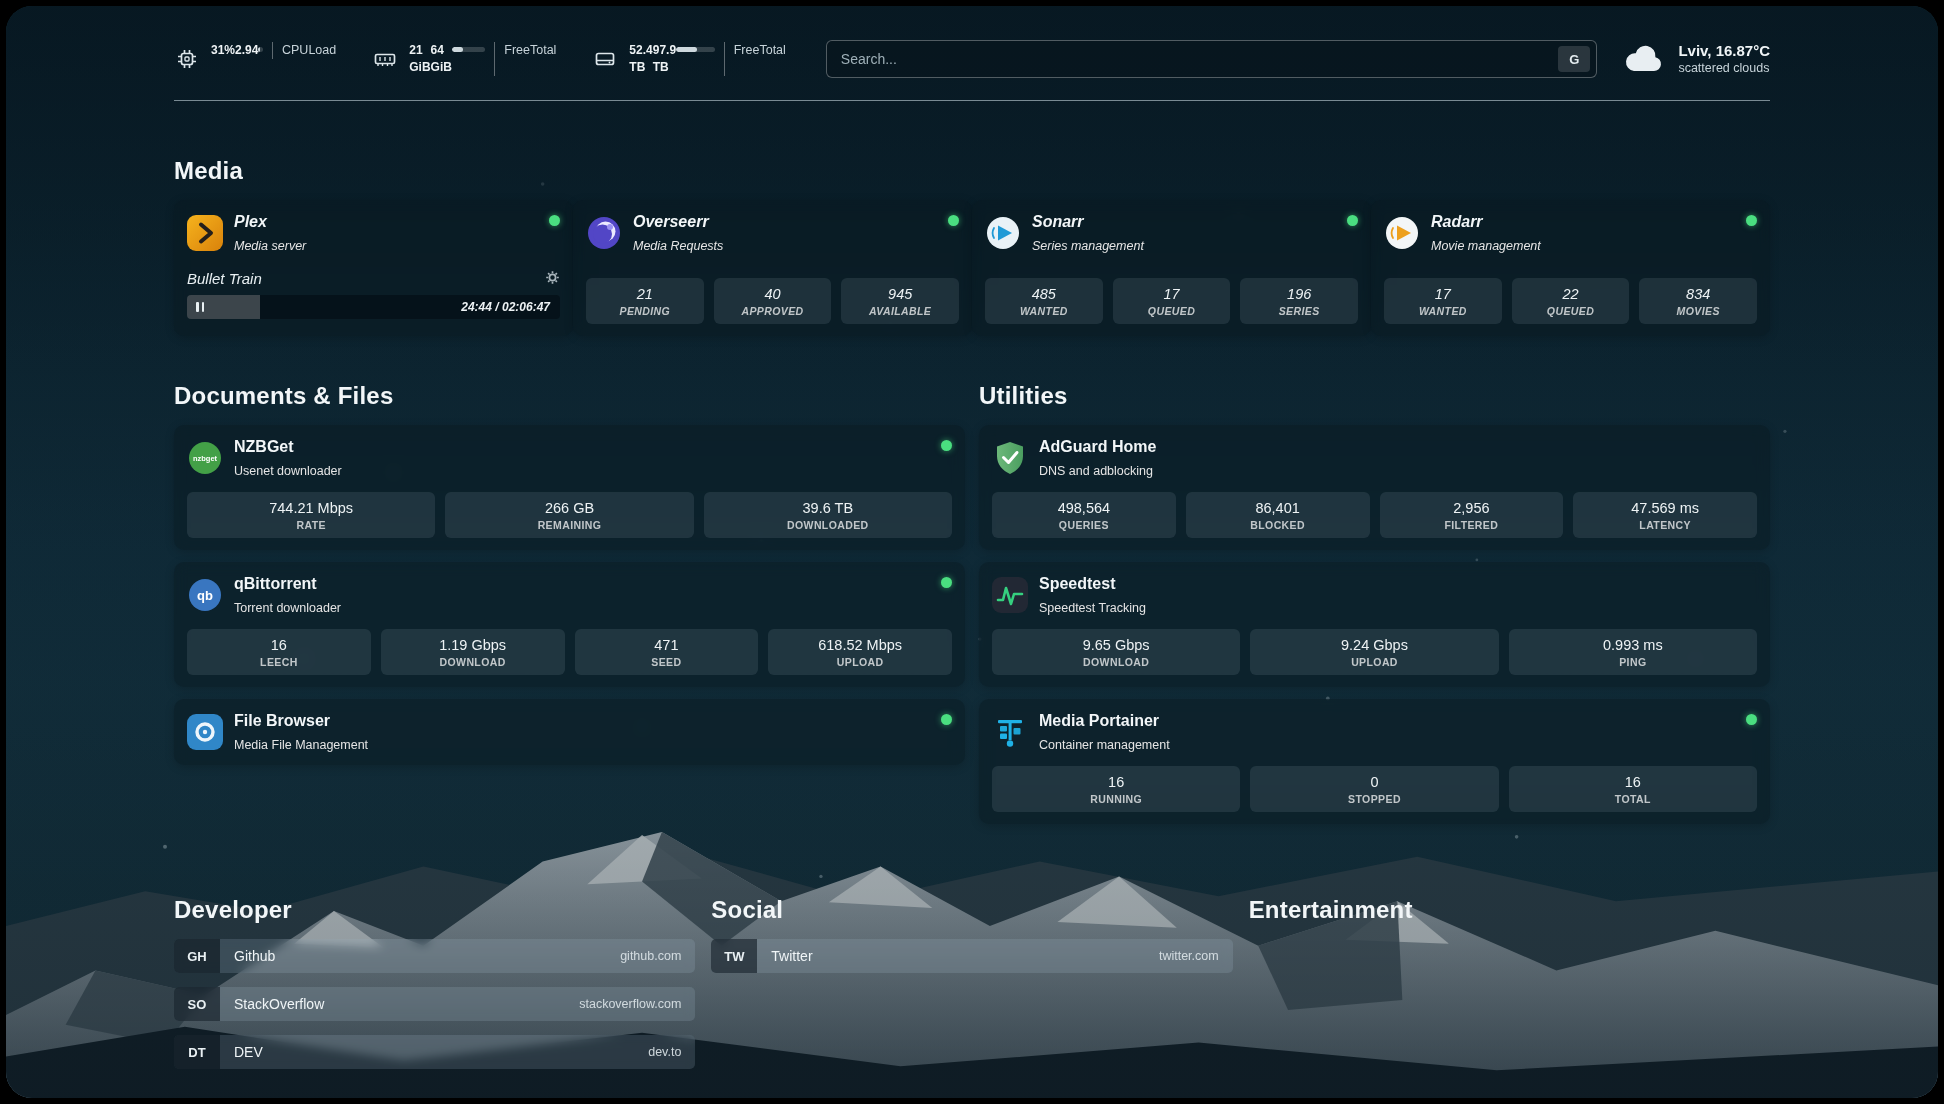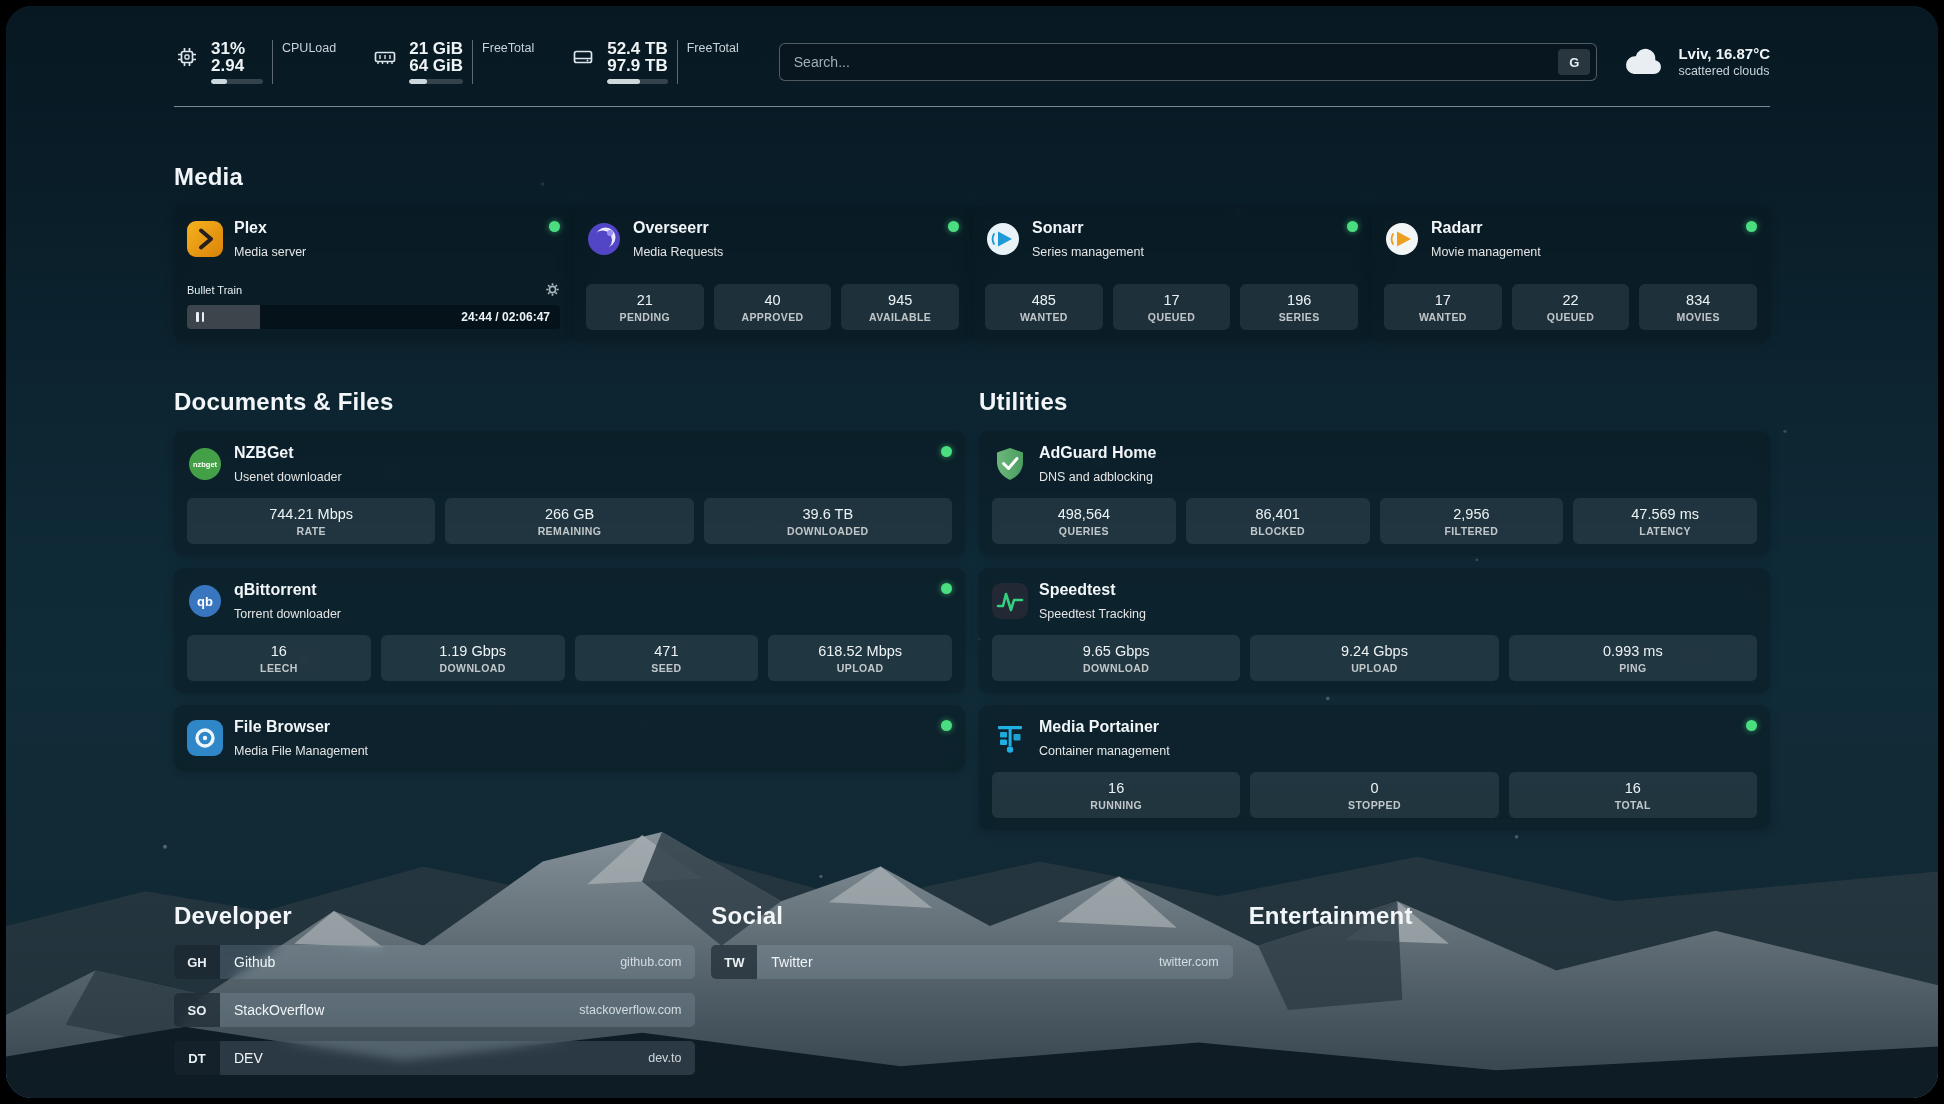--- a/index.html
+++ b/index.html
@@ -7,21 +7,21 @@
   .frame { position:absolute; inset:6px; border-radius:26px; overflow:hidden; background:#0e2733; }
   .bg { position:absolute; inset:0; width:100%; height:100%; display:block; }
   .content { position:relative; height:100%; padding:0 168px; display:flex; flex-direction:column; color:#e9f0f3; }
 
   
   .topbar { margin-top:34px; display:flex; align-items:center; }
   .resources { display:flex; gap:36px; align-items:flex-start; }
   .resource { display:flex; gap:11px; align-items:flex-start; }
   .resource svg { margin-top:4px; flex:none; }
   .res-cols { display:flex; }
-  .res-nums { display:flex; flex-direction:column; font-size:17px; font-weight:600; color:#eef3f5; min-width:52px; }
+  .res-nums { display:flex; font-size:12px; font-weight:600; color:#eef3f5; min-width:52px; }
   .res-nums span { line-height:17px; }
   .res-labs { display:flex; flex-direction:row; font-size:12.5px; color:#c7d3d9; margin-left:9px; padding-left:9px; border-left:1px solid rgba(255,255,255,0.35); }
   .res-labs span { line-height:17px; }
   .res-bar { margin-top:5px; height:5px; width:100%; background:rgba(255,255,255,0.18); border-radius:3px; overflow:hidden; }
   .res-fill { height:100%; width:0; background:#cdd8dd; border-radius:3px; }
 
   .search { flex:1; display:flex; align-items:center; height:38px; margin:0 26px 0 40px;
             background:rgba(8,20,28,0.55); border:1px solid rgba(255,255,255,0.30); border-radius:6px;
             padding:0 6px 0 14px; }
   .search input { flex:1; background:none; border:none; outline:none; color:#e9f0f3; font-size:14px; font-family:inherit; }
@@ -32,40 +32,40 @@
   .weather { display:flex; align-items:center; gap:13px; }
   .w-text { display:flex; flex-direction:column; }
   .w-loc { font-size:15px; font-weight:600; color:#f0f5f7; line-height:19px; }
   .w-cond { font-size:12.5px; color:#c7d3d9; line-height:17px; }
 
   .divider { margin-top:22px; border:none; border-top:1px solid rgba(215,232,238,0.55); }
 
   
   h2.sec { font-size:24px; font-weight:600; color:#f2f6f8; letter-spacing:.2px; margin-bottom:15px; }
   .sec-media { margin-top:56px; }
-  .card-row { display:flex; align-items:stretch; }
+  .card-row { display:flex; align-items:stretch;font-style:italic; }
 
   .card { flex:1; display:flex; flex-direction:column; background:rgba(9,24,32,0.45); border-radius:10px;
           padding:12px 13px; backdrop-filter:blur(7px); box-shadow:0 2px 10px rgba(0,0,0,0.18); }
   .card-head { display:flex; align-items:center; gap:11px; }
   .app-text { display:flex; flex-direction:column; }
   .app-name { font-size:16px; font-weight:600; color:#f2f6f8; line-height:20px; }
   .app-desc { font-size:12.5px; color:#e5e5e5; line-height:16px; margin-top:6px; }
   .dot { width:11px; height:11px; border-radius:50%; background:#4ade80; margin-left:auto; align-self:flex-start; margin-top:3px;
          box-shadow:0 0 6px rgba(74,222,128,0.6); flex:none; }
 
   .stat-row { display:flex; gap:10px; margin-top:auto; padding-top:13px; }
   .stat { flex:1; background:rgba(215,235,245,0.10); border-radius:6px; padding:8px 4px 7px; text-align:center; }
   .stat-v { font-size:14.5px; font-weight:500; color:#eef3f5; }
   .stat-l { font-size:10.5px; font-weight:700; color:rgba(255,255,255,0.72); letter-spacing:.4px; margin-top:3px; }
 
   .media-row .card { min-height:136px; }
 
   
-  .plex-now { display:flex; align-items:center; margin-top:22px; font-size:11px; color:#e9f0f3; }
+  .plex-now { display:flex; align-items:flex-start; margin-top:16px; font-size:15px; color:#e9f0f3; }
   .gear { margin-left:auto; opacity:.85; cursor:pointer; }
   .player-row { margin-top:8px; height:24px; background:rgba(4,11,17,0.55); border-radius:4px; position:relative;
                 display:flex; align-items:center; overflow:hidden; cursor:pointer; }
   .player-fill { position:absolute; left:0; top:0; bottom:0; width:0; background:rgba(255,255,255,0.22); }
   .pause { display:flex; gap:3px; margin-left:9px; z-index:1; cursor:pointer; }
   .pause i { display:block; width:2.5px; height:10px; background:#e9f0f3; border-radius:1px; }
   .player-time { margin-left:auto; margin-right:10px; font-size:12px; font-weight:600; color:#eef3f5; z-index:1; }
 
   
   .two-col { margin-top:46px; display:flex; gap:14px; }

